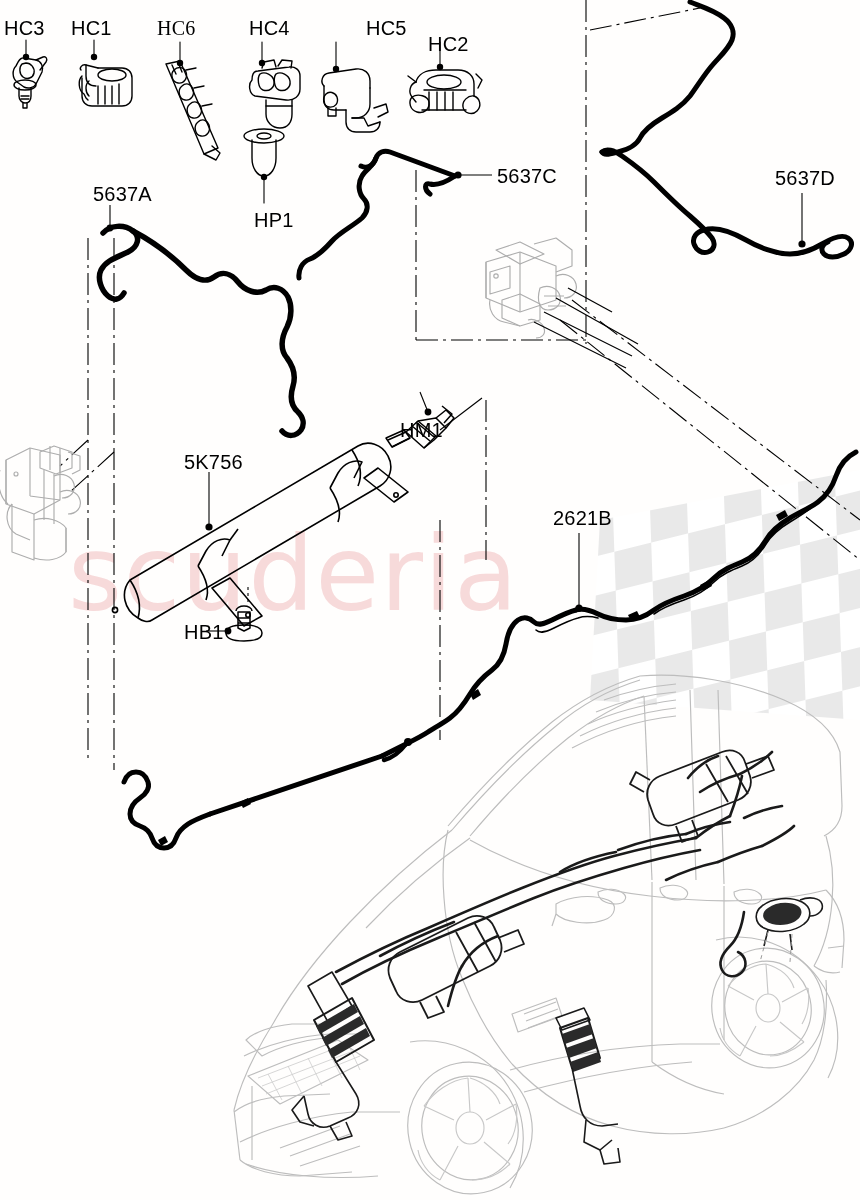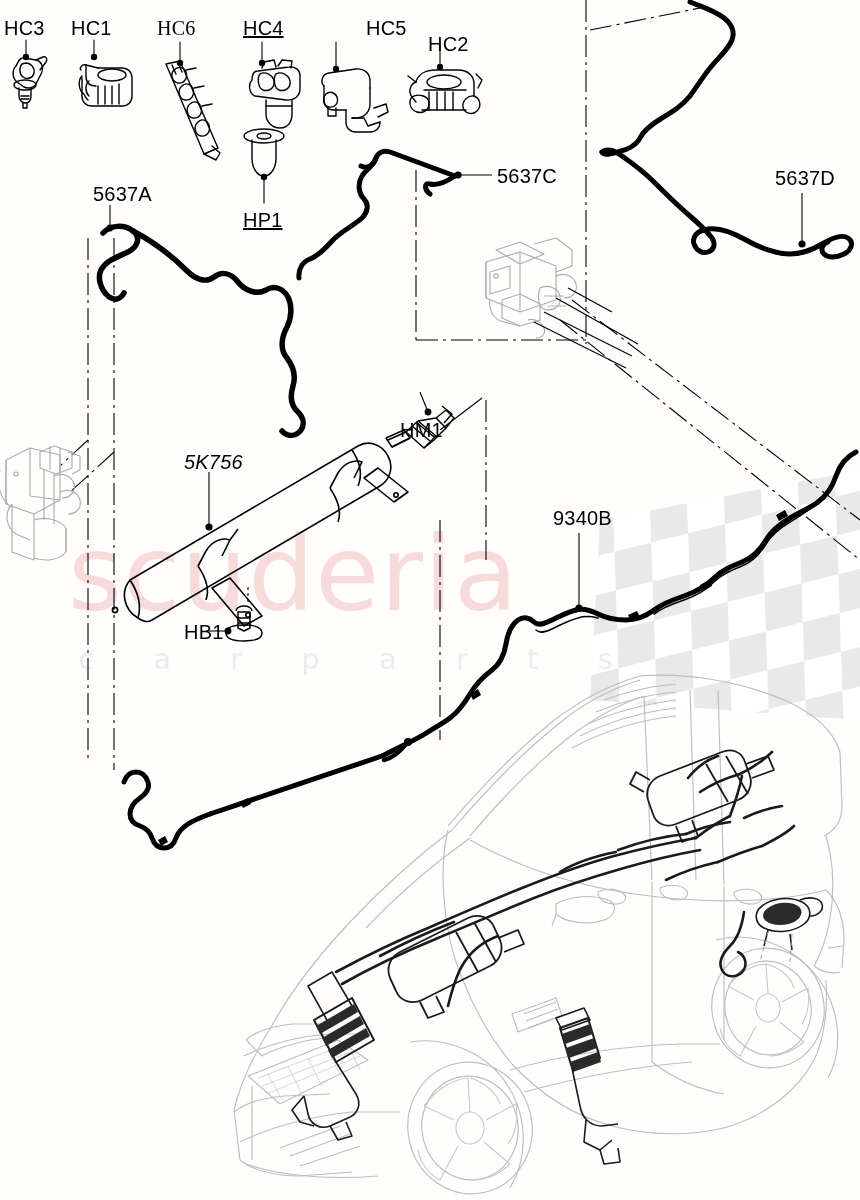--- a/index.html
+++ b/index.html
@@ -31,21 +31,20 @@
         <rect x="38" y="38" width="38" height="38" fill="#e9e9e9"></rect>
       </pattern>
     </defs>
     <g clip-path="url(#flagclip)">
       <rect x="570" y="450" width="320" height="300" fill="url(#checker)"></rect>
     </g>
   </svg>
 
   <div class="wm-top">
     <div class="wm-scud">scuderia</div>
-    <div class="wm-cp">c a r p a r t s</div>
   </div>
 
   <svg width="860" height="1200">
     <g fill="none" stroke="#000" stroke-width="1.4" stroke-linecap="round" stroke-linejoin="round">
 
       <g transform="translate(8,52)">
         <path d="M8 14 C4 18 4 26 9 30 L16 35 C20 37 26 36 28 32 L34 20 C36 15 33 9 28 8 L16 6 C12 5 10 10 8 14Z"></path>
         <path d="M14 12 C11 15 11 22 15 25 C19 28 25 26 26 21 C27 16 23 11 18 11Z"></path>
         <ellipse cx="17" cy="33" rx="11" ry="5"></ellipse>
         <path d="M11 36 L11 44 C11 48 14 51 17 51 C21 51 23 48 23 44 L23 36"></path>
@@ -498,25 +497,25 @@
 
     <g fill="none" stroke="#000" stroke-width="4.5" stroke-linecap="round">
       <path d="M406 744 C400 752 392 758 384 760"></path>
     </g>
     <circle cx="408" cy="742" r="4" fill="#000"></circle>
   </svg>
 
   <div class="lbl" style="left:4px;  top:18px;">HC3</div>
   <div class="lbl" style="left:71px; top:18px;">HC1</div>
   <div class="lbl" style="left:157px;top:18px;font-family:Liberation Serif, serif;">HC6</div>
-  <div class="lbl" style="left:243px;top:18px;text-decoration:underline;">HC4</div>
+  <div class="lbl" style="left:249px;top:18px;">HC4</div>
   <div class="lbl" style="left:318px;top:18px;margin-left:48px;">HC5</div>
   <div class="lbl" style="left:428px;top:18px;margin-top:16px;">HC2</div>
-  <div class="lbl" style="left:243px;top:210px;text-decoration:underline;">HP1</div>
+  <div class="lbl" style="left:254px;top:210px;">HP1</div>
   <div class="lbl" style="left:93px; top:184px;">5637A</div>
   <div class="lbl" style="left:497px;top:166px;text-align:center;">5637C</div>
   <div class="lbl" style="left:775px;top:168px;">5637D</div>
-  <div class="lbl" style="left:553px;top:508px;">9340B</div>
+  <div class="lbl" style="left:553px;top:508px;">2621B</div>
   <div class="lbl" style="left:400px;top:373px;margin-top:47px;">HM1</div>
-  <div class="lbl" style="left:184px;top:452px;font-style:italic;">5K756</div>
+  <div class="lbl" style="left:184px;top:452px;">5K756</div>
   <div class="lbl" style="left:184px;top:622px;">HB1</div>
 
 </div>
 
 </body></html>

